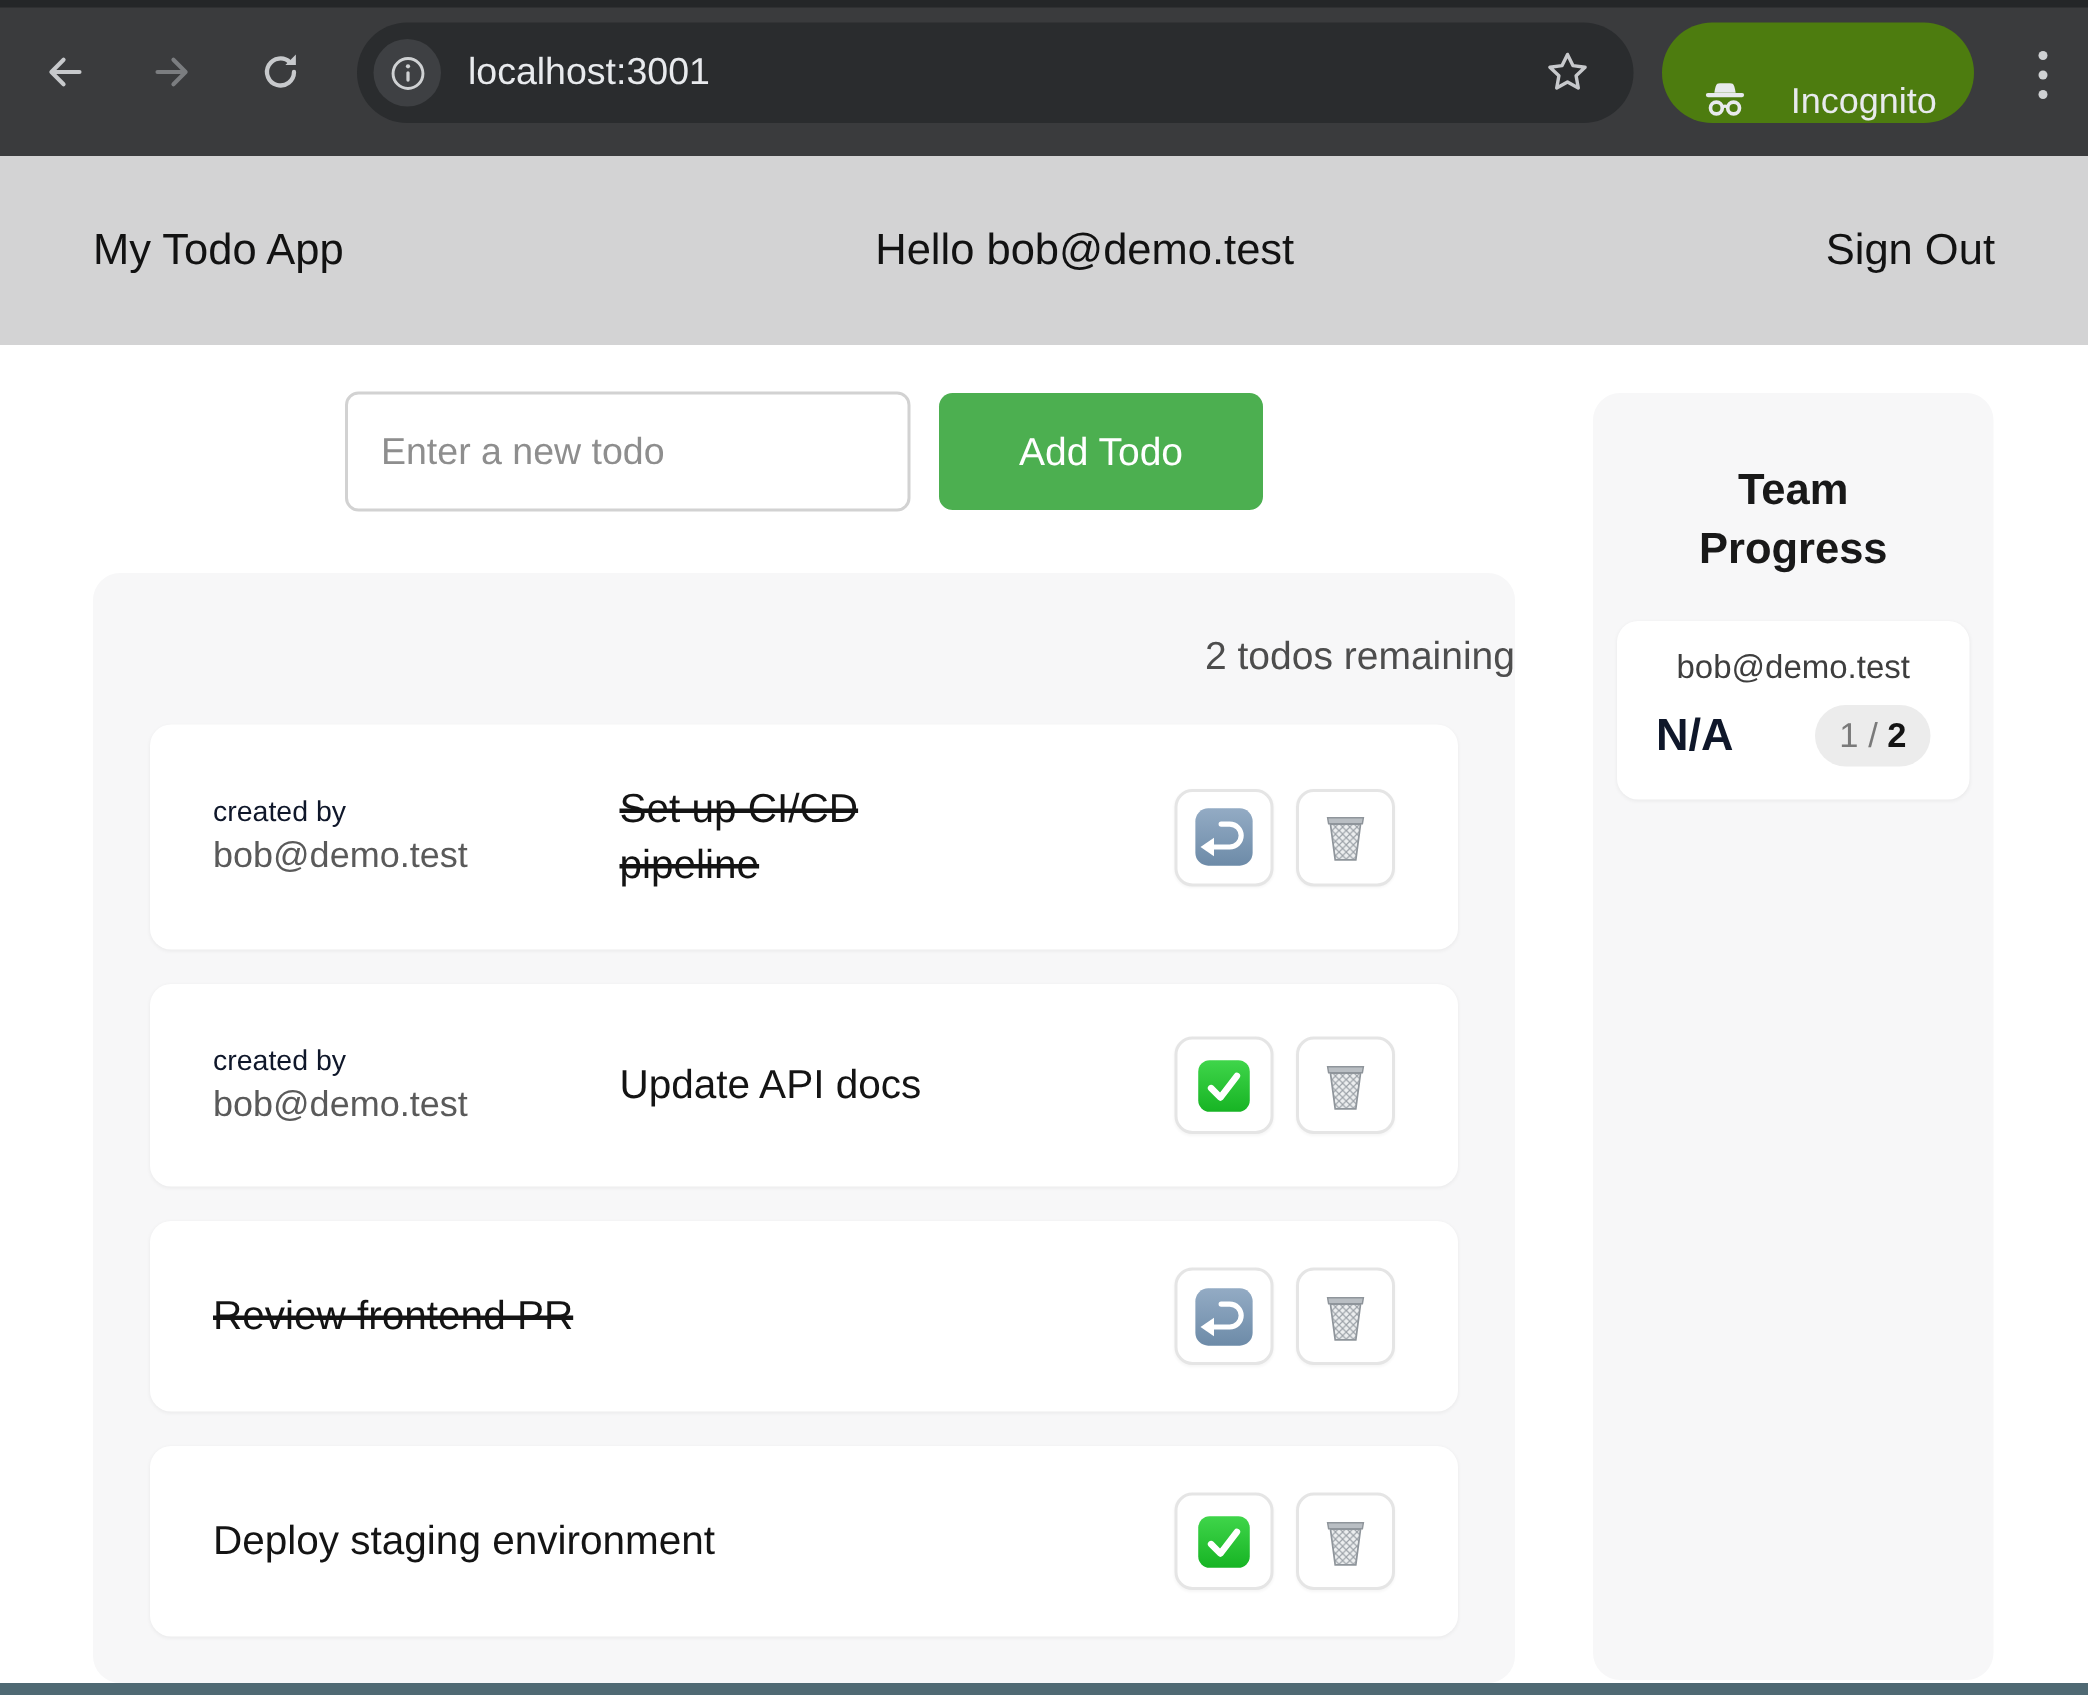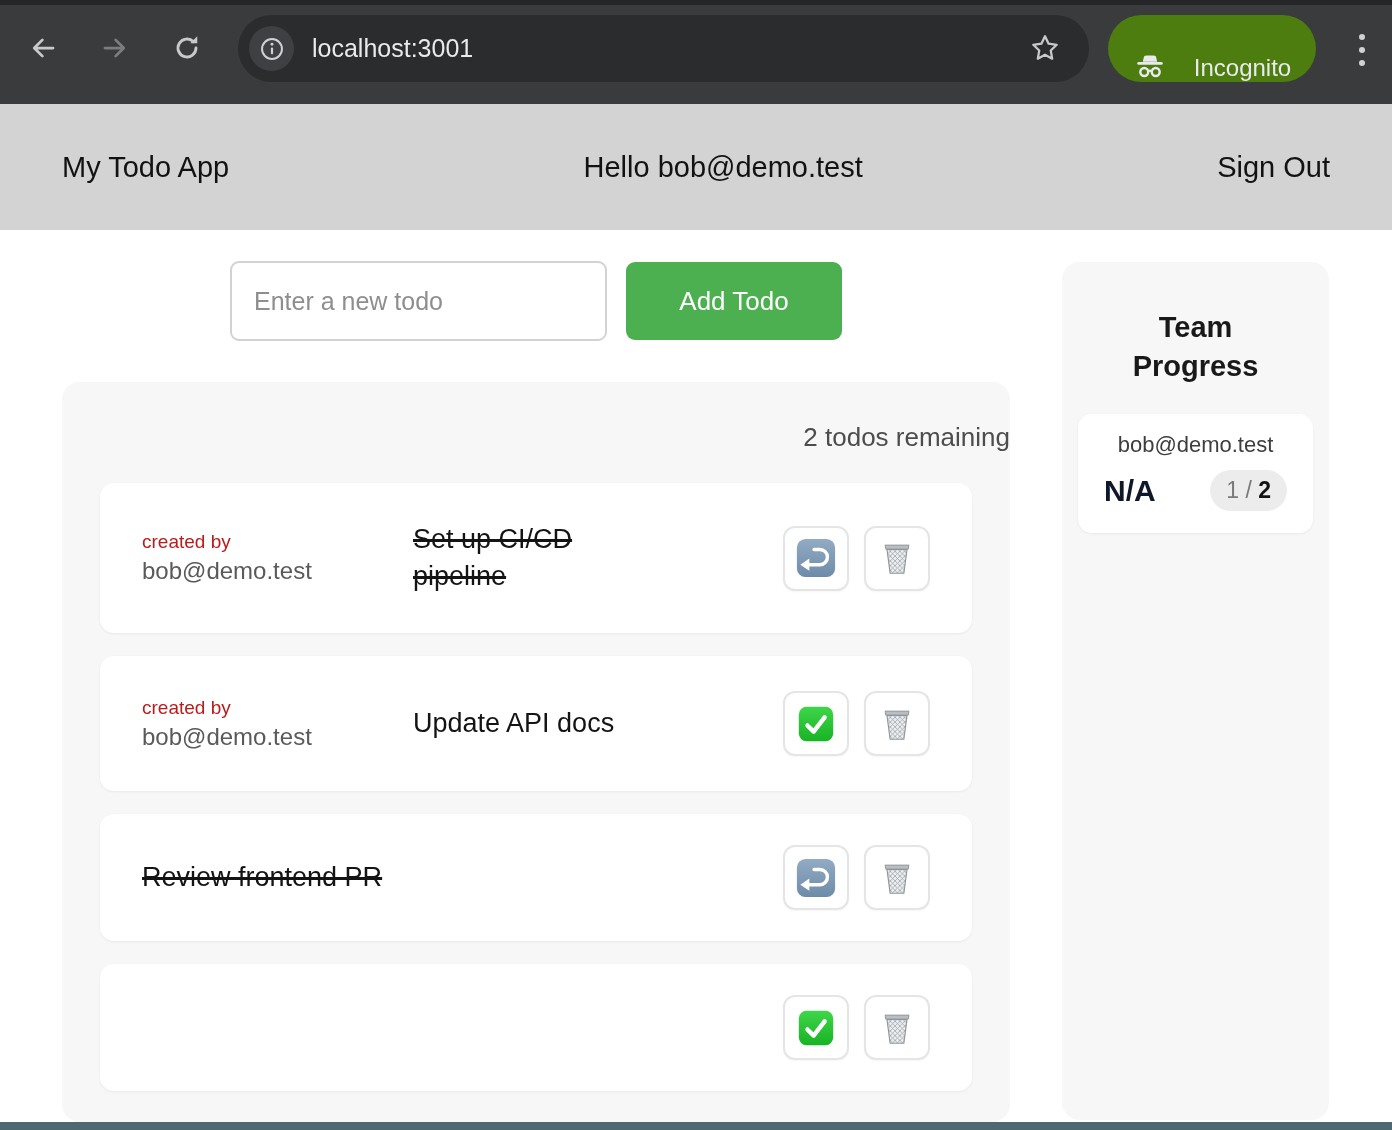--- a/index.html
+++ b/index.html
@@ -51,21 +51,21 @@
   .list-panel { position:absolute; left:62px; top:382px; width:948px; height:740px;
                 background:#f7f7f8; border-radius:18px; }
   .remaining { text-align:right; padding-top:40px; font-size:26px; color:#4d4d4d; }
   .cards { margin:30px 38px 0 38px; }
   .todo-card { background:#fff; border-radius:14px; box-shadow:0 1px 3px rgba(0,0,0,0.06);
                display:flex; align-items:center; padding:0 42px; margin-bottom:23px; }
   .todo-card.h150 { height:150px; }
   .todo-card.h135 { height:135px; }
   .todo-card.h127 { height:127px; }
   .creator { width:271px; flex:none; }
-  .creator-label { font-size:19px; color:#b91c1c; }
+  .creator-label { font-size:19px; color:#0f172a; }
   .creator-email { font-size:24px; color:#5a5a5a; margin-top:4px; }
   .todo-title { font-size:27px; color:#141414; line-height:37px; }
   .todo-title.constrained { max-width:245px; }
   .todo-title.done { text-decoration:line-through; text-decoration-thickness:3px; }
   .card-spacer { flex:1; }
   .actions { display:flex; gap:15px; flex:none; }
   .action-btn { width:66px; height:65px; background:#fff; border:2px solid #e5e5e5;
                 border-radius:12px; display:flex; align-items:center; justify-content:center;
                 cursor:pointer; box-shadow:0 1px 2px rgba(0,0,0,0.04); }
   .action-btn svg { width:42px; height:42px; }
@@ -241,20 +241,21 @@
             <svg viewBox="0 0 44 44">
               <path d="M11.5 13 L14.8 38 H29.2 L32.5 13 Z" fill="#eceeef"></path>
               <path d="M11.5 13 L14.8 38 H29.2 L32.5 13 Z" fill="url(#mesh0)" stroke="#8f959b" stroke-width="1.2"></path>
               <path d="M9.5 8.5h25l-.7 4.2H10.2z" fill="#b9bec3" stroke="#8f959b" stroke-width="1"></path>
             </svg>
           </button>
         </div>
       </div>
 
       <div class="todo-card h127">
+        <div class="todo-title">Deploy staging environment</div>
         <div class="card-spacer"></div>
         <div class="actions">
           <button class="action-btn">
             <svg viewBox="0 0 44 44">
               <rect x="4" y="4" width="36" height="36" rx="8" fill="url(#bg1)"></rect>
               <path d="M13 23.5l6.5 6.5 11.5-15" fill="none" stroke="#fff" stroke-width="4.6" stroke-linecap="round" stroke-linejoin="round"></path>
             </svg>
           </button>
           <button class="action-btn">
             <svg viewBox="0 0 44 44">

